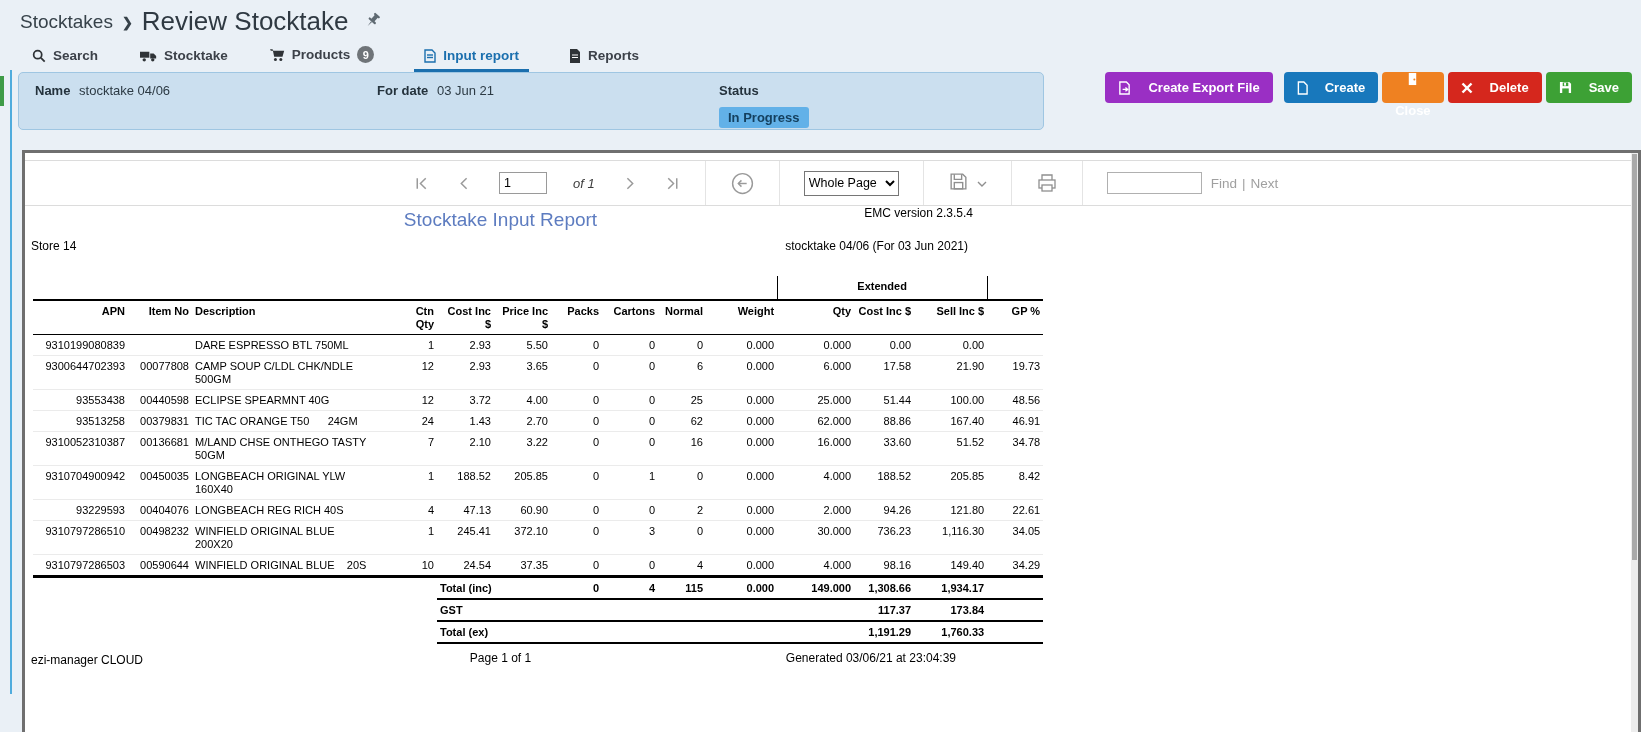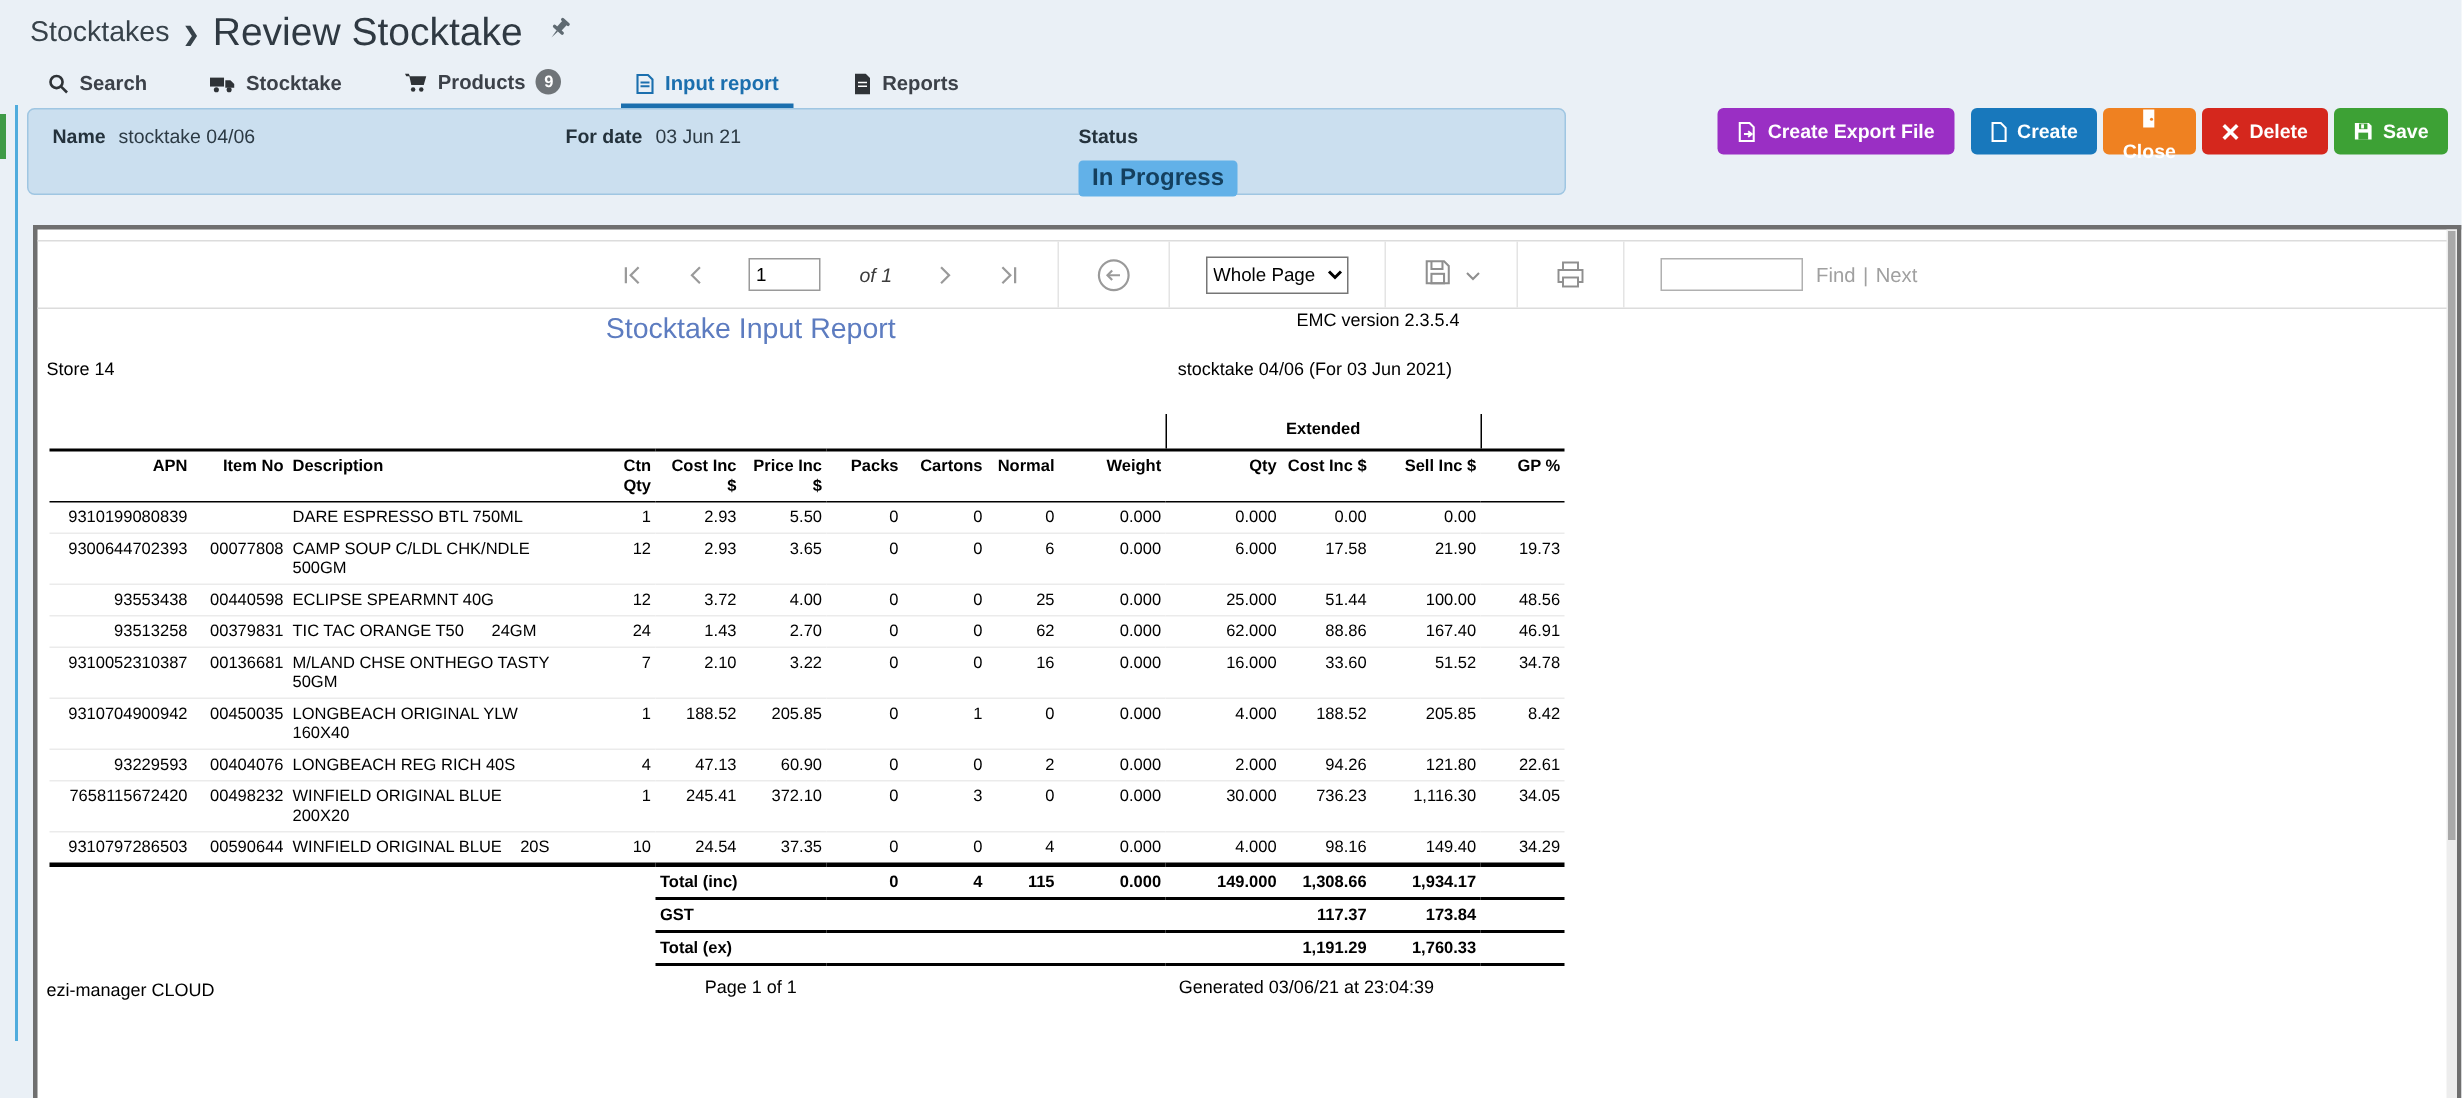--- a/index.html
+++ b/index.html
@@ -29,24 +29,24 @@
 
   
   .info-row { position:absolute; top:72px; left:0; width:100%; height:60px; }
   .info-bar { position:absolute; left:18px; top:0; width:1026px; height:58px; background:#cbdfef;
               border:1px solid #9fc6e2; border-radius:5px; }
   .info-field { position:absolute; top:10px; font-size:13px; }
   .if-name { left:16px; } .if-date { left:358px; } .if-status { left:700px; }
   .info-label { font-weight:bold; color:#24323c; margin-right:5px; }
   .info-value { color:#2c3a44; }
   .status-badge { position:absolute; left:700px; top:34px; background:#62b1e8; color:#14405f;
-                  font-size:16px; font-weight:bold; padding:3px 9px; border-radius:3px; }
+                  font-size:13px; font-weight:bold; padding:3px 9px; border-radius:3px; }
 
   .btns { position:absolute; right:9px; top:0; display:flex; gap:4px; }
-  .btn { height:31px; display:inline-flex; align-items:center; gap:7px; padding:0 13px; border:none;
+  .btn { height:31px; display:inline-flex; align-items:center; gap:17px; padding:0 13px; border:none;
          border-radius:4px; color:#fff; font-family:"Liberation Sans",sans-serif; font-size:13px;
          font-weight:600; cursor:pointer; }
   .btn svg { display:block; }
   .btn-export { background:#9a2fc4; margin-right:7px; }
   .btn-create { background:#1878bc; }
   .btn-close  { background:#ef8121;flex-direction:column; }
   .btn-delete { background:#d5271d; }
   .btn-save   { background:#3da135; }
 
   
@@ -479,21 +479,21 @@
             <td class="c6">0</td>
             <td class="c7">0</td>
             <td class="c8">2</td>
             <td class="c9">0.000</td>
             <td class="c10">2.000</td>
             <td class="c11">94.26</td>
             <td class="c12">121.80</td>
             <td class="c13">22.61</td>
           </tr>
           <tr>
-            <td class="c0">7658115672420</td>
+            <td class="c0">9310797286510</td>
             <td class="c1">00498232</td>
             <td class="c2">WINFIELD ORIGINAL BLUE
 200X20</td>
             <td class="c3">1</td>
             <td class="c4">245.41</td>
             <td class="c5">372.10</td>
             <td class="c6">0</td>
             <td class="c7">3</td>
             <td class="c8">0</td>
             <td class="c9">0.000</td>

